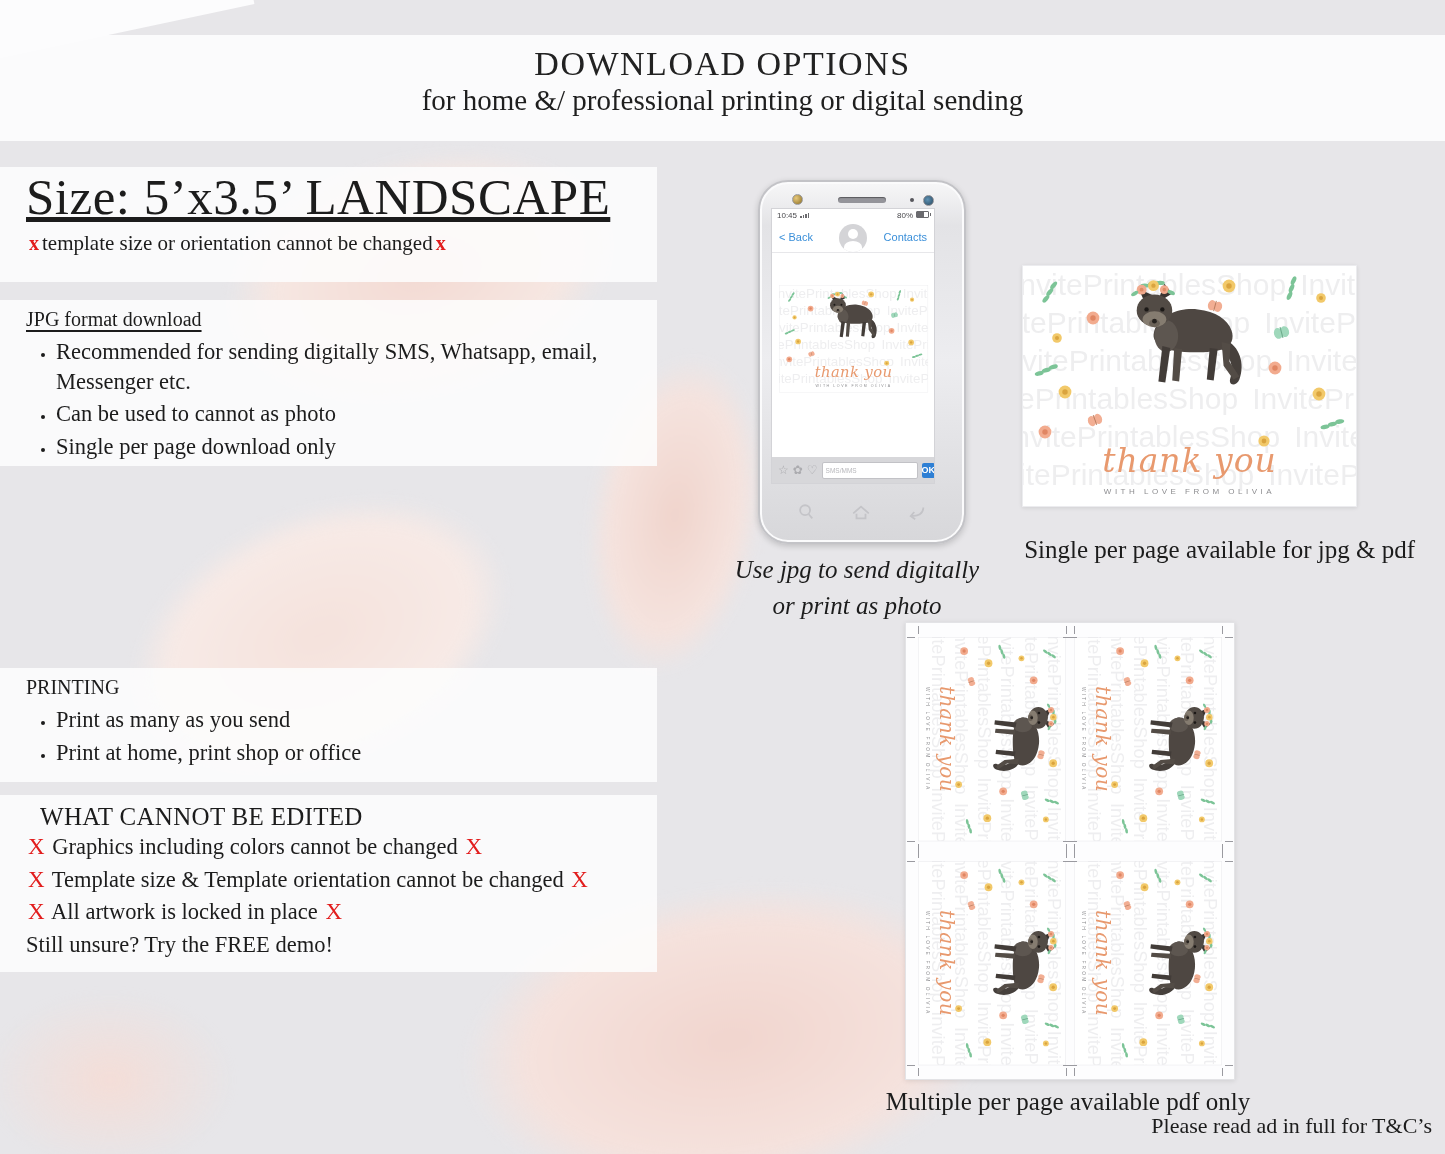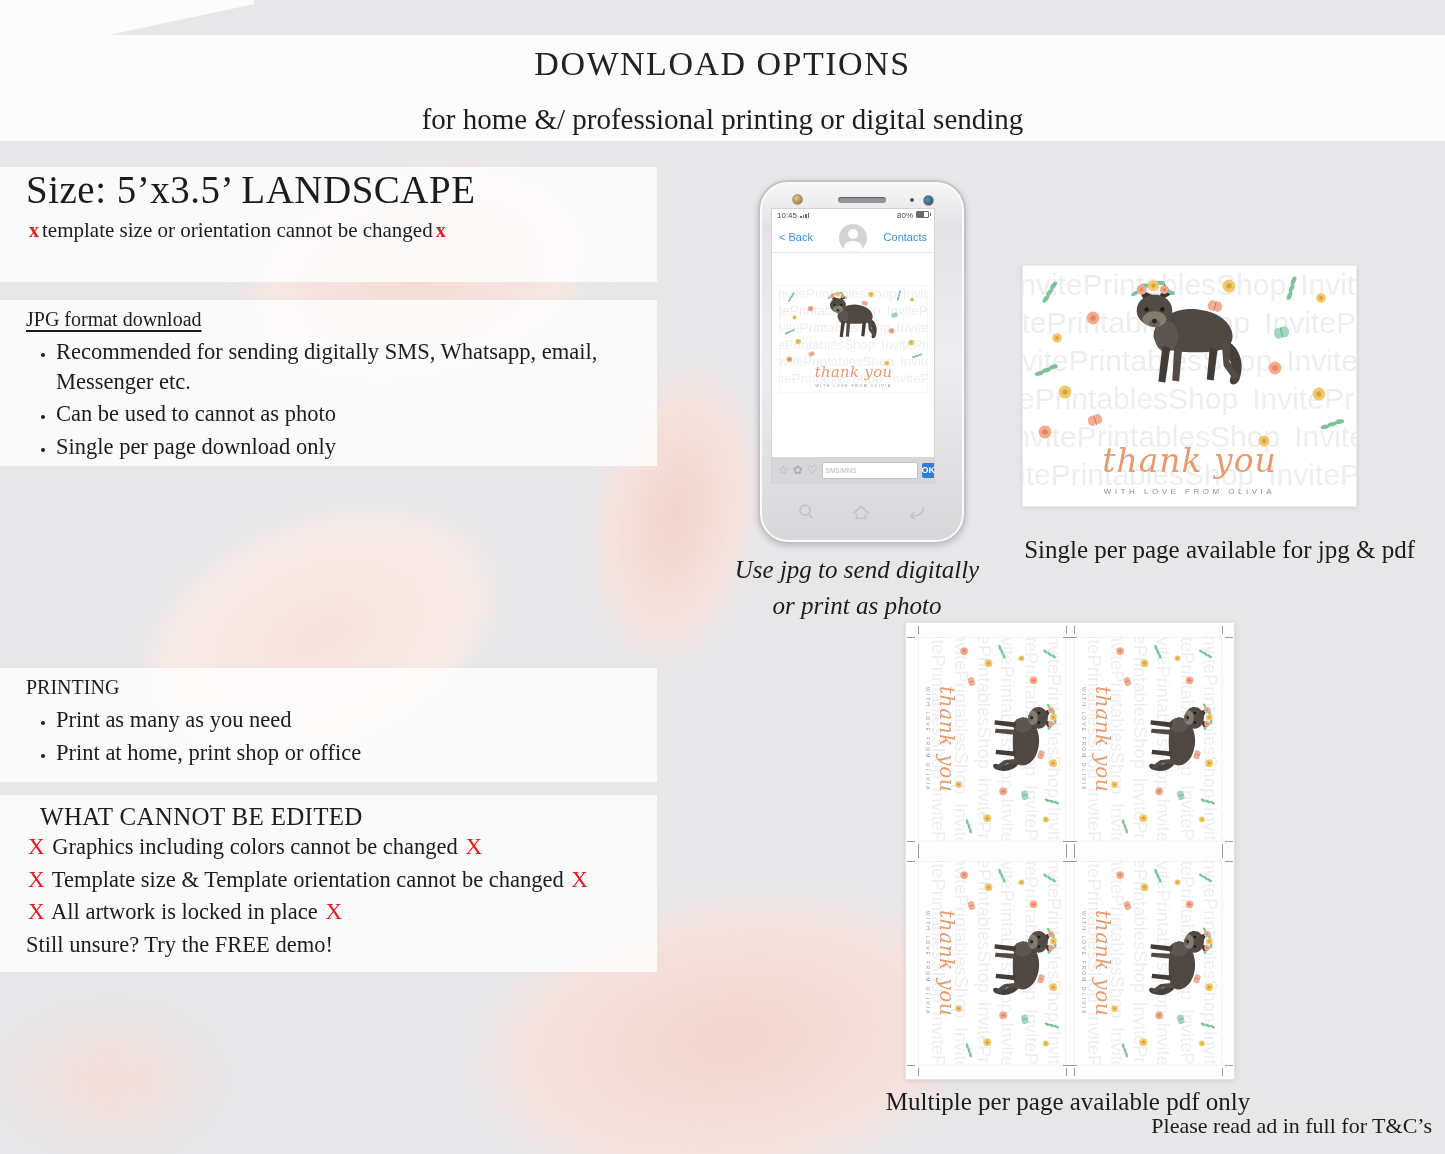--- a/index.html
+++ b/index.html
@@ -16,30 +16,30 @@
   .p4{left:360px;top:830px;width:740px;height:420px;transform:rotate(-8deg);
       background:radial-gradient(closest-side,#f1d5ce,#f5e2dd 55%,rgba(245,226,221,0) 72%);}
   .p5{left:-60px;top:960px;width:340px;height:240px;
       background:radial-gradient(closest-side,#f4ddd7,rgba(244,221,215,0) 72%);}
   .top-wedge{position:absolute;left:-70px;top:-38px;width:320px;height:76px;background:#fcfcfd;
       transform:rotate(-12deg);}
   
   .header-band{position:absolute;left:0;top:35px;width:100%;height:106px;
       background:rgba(252,252,253,.95);text-align:center;z-index:2;}
   .title{margin-top:10px;font-size:34px;letter-spacing:1.5px;color:#222;}
-  .subtitle{margin-top:20px;font-size:29px;color:#1e1e1e;}
+  .subtitle{margin-top:1px;font-size:29px;color:#1e1e1e;}
   
   .band{position:absolute;left:0;width:657px;background:rgba(253,253,253,.88);z-index:2;
         box-sizing:border-box;padding:8px 20px 0 26px;}
   .band-size{top:167px;height:115px;padding-top:2px;}
   .band-jpg{top:300px;height:166px;}
   .band-pdf{top:497px;height:141px;}
   .band-print{top:668px;height:114px;}
   .band-edit{top:795px;height:177px;}
-  .size-heading{font-size:39px;letter-spacing:.5px;line-height:1.1;}
+  .size-heading{font-size:51px;letter-spacing:.5px;line-height:1.1;text-decoration:underline;}
   .size-note{font-size:21px;margin-top:6px;}
   .xm{color:#e21d1d;font-weight:bold;font-size:20px;padding:0 3px;}
   .sec-heading{font-size:20px;}
   .sec-heading.u{text-decoration:underline;text-underline-offset:4px;}
   .band ul{margin:6px 0 0 0;padding-left:30px;width:600px;}
   .band li{font-size:22.5px;line-height:1.32;margin:3px 0;}
   .band li::marker{font-size:15px;}
   .edit-heading{font-size:25px;padding-left:14px;letter-spacing:.3px;}
   .edit-line{font-size:22.5px;line-height:1.42;}
   .XM{color:#e21d1d;font-size:23px;padding:0 2px;}
@@ -147,21 +147,21 @@
       <li>Recommended for sending digitally SMS, Whatsapp, email, Messenger etc.</li>
       <li>Can be used to cannot as photo</li>
       <li>Single per page download only</li>
     </ul>
   </div>
 
 
   <div class="band band-print">
     <div class="sec-heading">PRINTING</div>
     <ul>
-      <li>Print as many as you need</li>
+      <li>Print as many as you send</li>
       <li>Print at home, print shop or office</li>
     </ul>
   </div>
 
   <div class="band band-edit">
     <div class="edit-heading">WHAT CANNOT BE EDITED</div>
     <div class="edit-line">
       <span class="XM">X</span> <span>Graphics including colors cannot be changed</span> <span class="XM">X</span>
     </div>
     <div class="edit-line">

